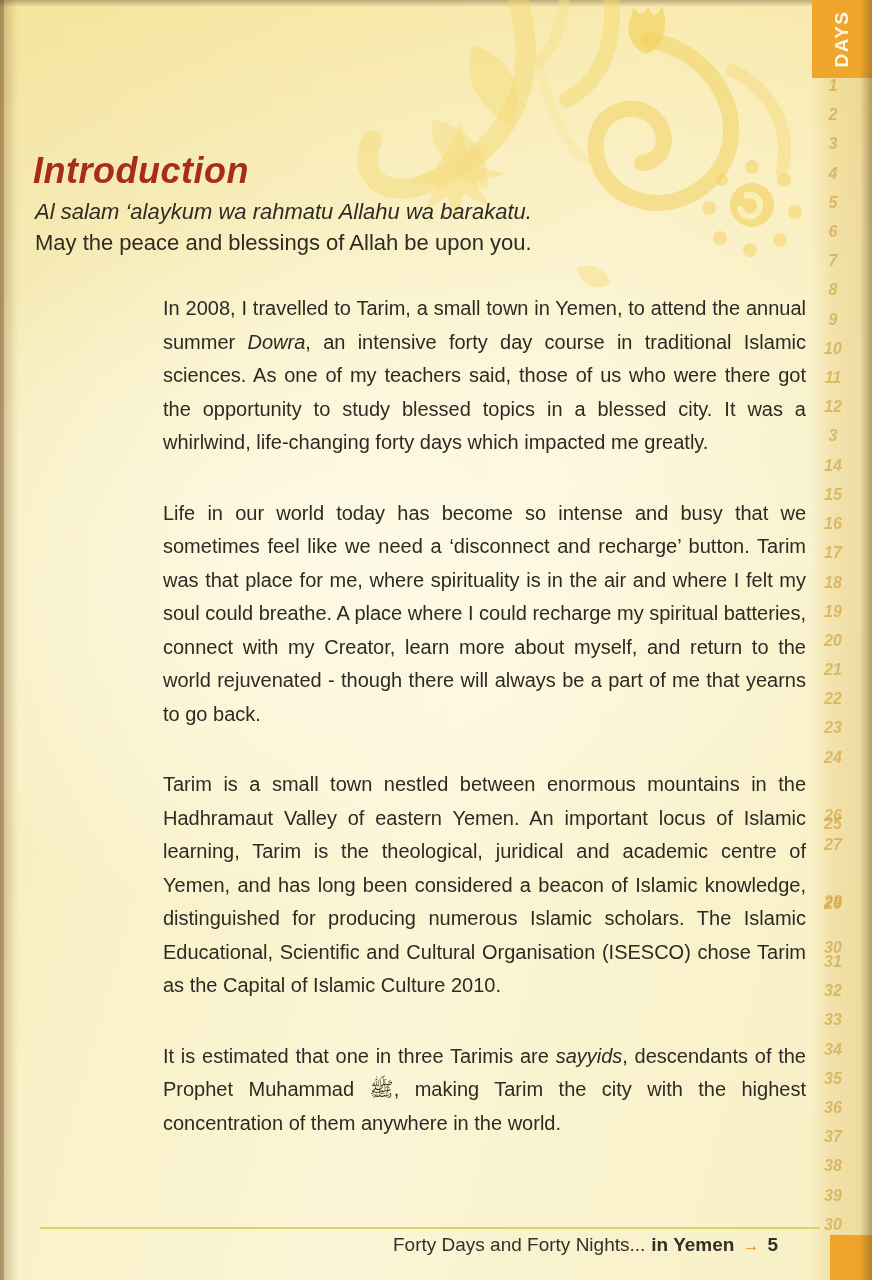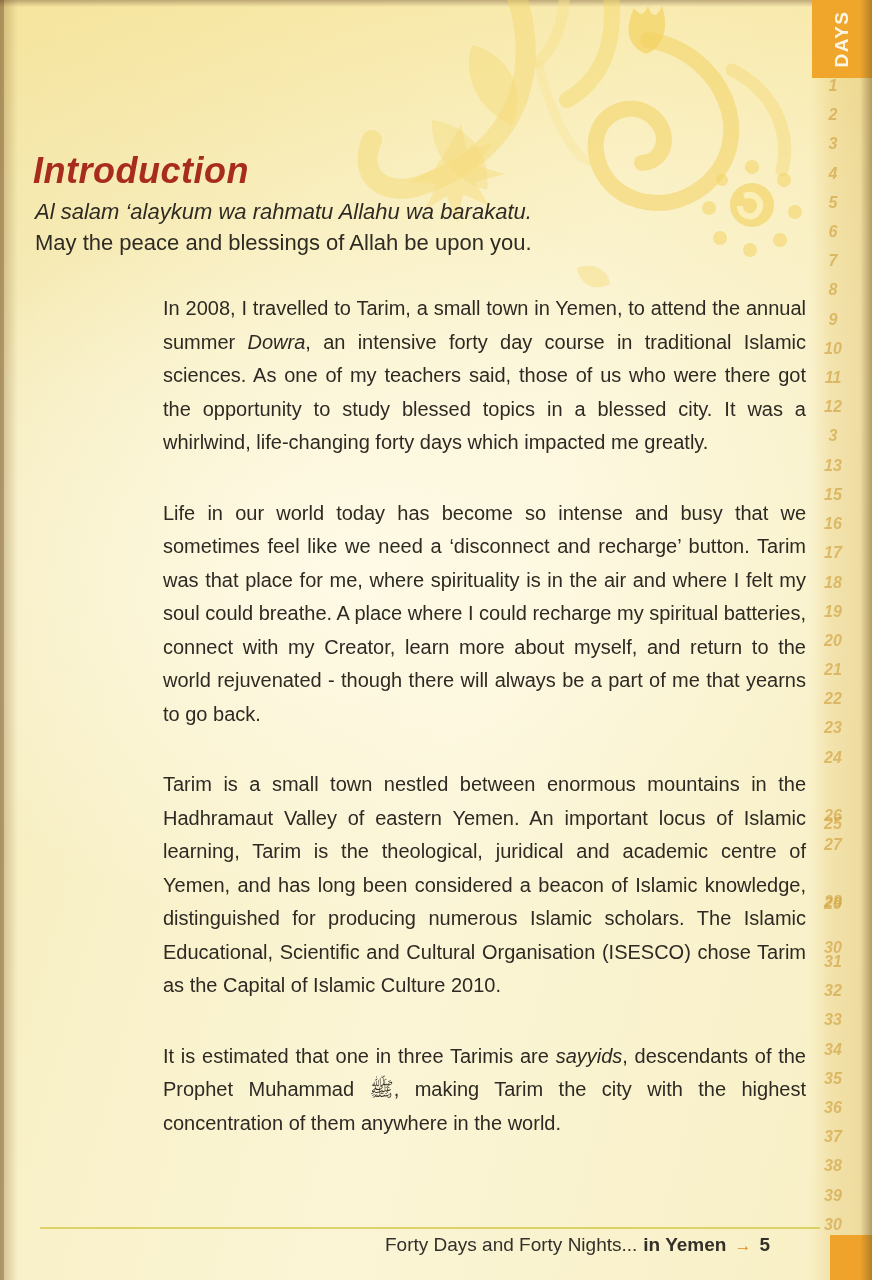--- a/index.html
+++ b/index.html
@@ -44,21 +44,21 @@
     font-size:22px;font-style:italic;color:#2f2b23;}
   .greet-en{position:absolute;left:35px;top:230px;z-index:2;
     font-size:22px;color:#2f2b23;}
   .body-text{position:absolute;left:163px;top:292px;width:643px;z-index:2;
     font-size:20px;line-height:33.5px;color:#2e2a23;text-align:justify;}
   .body-text p{margin:0 0 37px 0;}
   .ital{font-style:italic;}
   
   .footer-line{position:absolute;left:40px;top:1227px;width:780px;height:2px;
     background:rgba(208,200,70,0.75);z-index:2;}
-  .footer{position:absolute;right:102px;top:1234px;z-index:2;
+  .footer{position:absolute;right:94px;top:1234px;z-index:2;
     font-size:19px;color:#33302a;white-space:nowrap;}
   .footer .footer-bold{font-weight:bold;margin-left:6px;}
   .footer .footer-arrow{font-weight:bold;margin-left:8px;font-size:17px;}
   .footer .footer-page{font-weight:bold;margin-left:8px;}
 </style>
 </head>
 <body>
 
 <div class="page">
 
@@ -105,21 +105,21 @@
       <div class="day-num" style="top: 163.6px; color: rgb(207, 159, 58);">4</div>
       <div class="day-num" style="top: 192.8px; color: rgb(207, 159, 58);">5</div>
       <div class="day-num" style="top: 222px; color: rgb(207, 159, 58);">6</div>
       <div class="day-num" style="top: 251.2px; color: rgb(207, 159, 58);">7</div>
       <div class="day-num" style="top: 280.4px; color: rgb(207, 159, 58);">8</div>
       <div class="day-num" style="top: 309.6px; color: rgb(207, 159, 58);">9</div>
       <div class="day-num" style="top: 338.8px; color: rgb(207, 159, 58);">10</div>
       <div class="day-num" style="top: 368px; color: rgb(207, 159, 58);">11</div>
       <div class="day-num" style="top: 397.2px; color: rgb(207, 159, 58);">12</div>
       <div class="day-num" style="top: 426.4px; color: rgb(207, 159, 58);">3</div>
-      <div class="day-num" style="top: 455.6px; color: rgb(207, 159, 58);">13</div>
+      <div class="day-num" style="top: 455.6px; color: rgb(207, 159, 58);">14</div>
       <div class="day-num" style="top: 484.8px; color: rgb(207, 159, 58);">15</div>
       <div class="day-num" style="top: 514px; color: rgb(207, 159, 58);">16</div>
       <div class="day-num" style="top: 543.2px; color: rgb(207, 159, 58);">17</div>
       <div class="day-num" style="top: 573px; color: rgb(207, 159, 58);">18</div>
       <div class="day-num" style="top: 601.6px; color: rgb(207, 159, 58);">19</div>
       <div class="day-num" style="top: 630.8px; color: rgb(207, 159, 58);">20</div>
       <div class="day-num" style="top: 660px; color: rgb(207, 159, 58);">21</div>
       <div class="day-num" style="top: 689.2px; color: rgb(207, 159, 58);">22</div>
       <div class="day-num" style="top: 718.4px; color: rgb(207, 159, 58);">23</div>
       <div class="day-num" style="top: 747.6px; color: rgb(207, 159, 58);">24</div>

